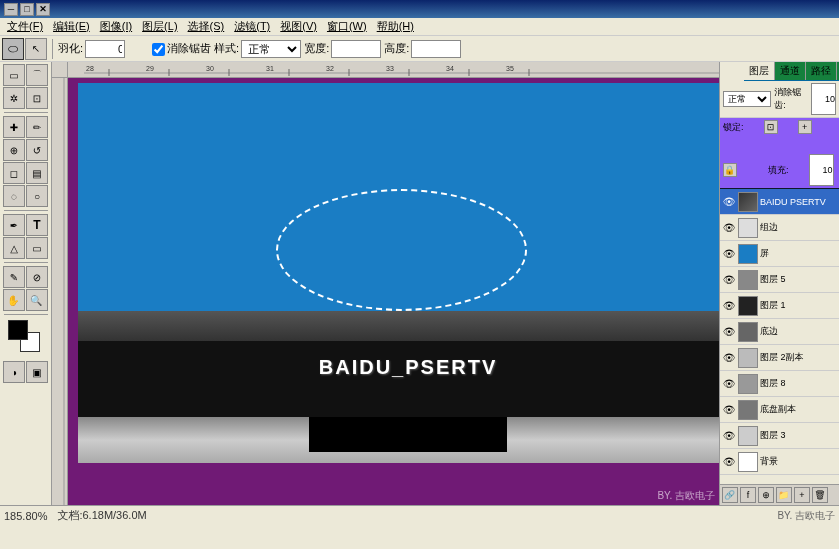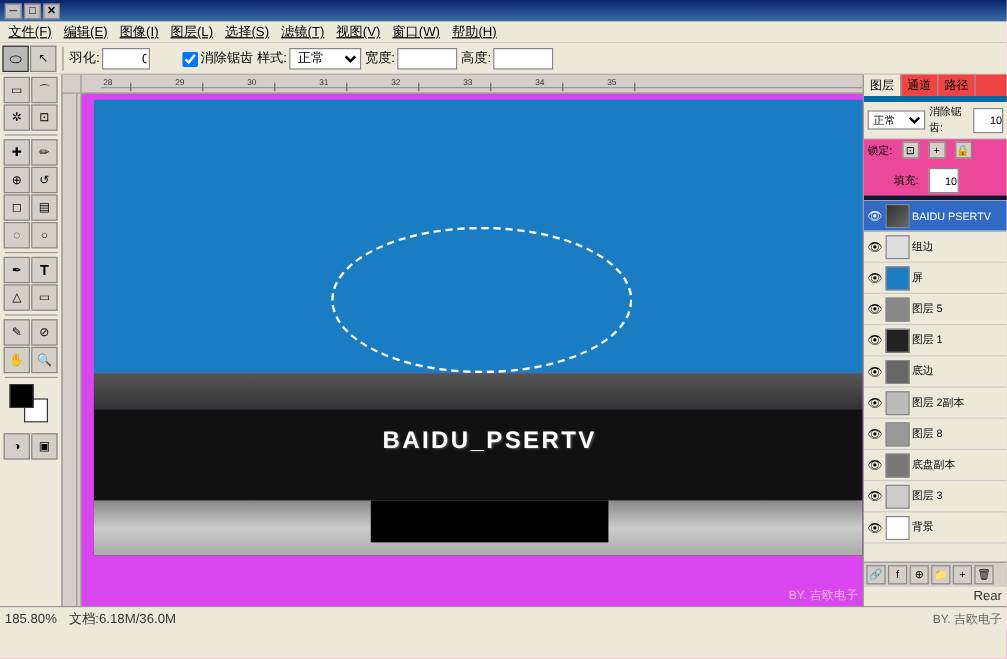--- a/index.html
+++ b/index.html
@@ -128,21 +128,21 @@
     #ruler-v {
       width: 16px;
       background: #d4d0c8;
       border-right: 1px solid #999;
       position: relative;
     }
     #canvas-wrapper {
       flex: 1;
       position: relative;
       overflow: hidden;
-      background: #d946ef;
+      background: #701a75;
     }
     #canvas {
       position: absolute;
       left: 10px;
       top: 5px;
       width: 660px;
       height: 380px;
       overflow: hidden;
     }
     
@@ -215,23 +215,24 @@
     #right-panel {
       width: 120px;
       background: #ece9d8;
       border-left: 1px solid #999;
       display: flex;
       flex-direction: column;
       flex-shrink: 0;
     }
     #panel-tabs {
       display: flex;
-      background: #ef4444;
-      border-bottom: 5px solid #0369a1;
+      background: #15803d;
+      border-bottom: 1px solid #0369a1;
       font-size: 10px;
+      margin-left: 24px;
     }
     .panel-tab {
       padding: 2px 5px;
       cursor: pointer;
       border-right: 1px solid #999;
     }
     .panel-tab.active { background: #ece9d8; }
 
     #layers-options {
       display: flex;
@@ -243,35 +244,35 @@
       background: #ece9d8;
     }
     .layers-mode-select {
       font-size: 9px;
       height: 16px;
       border: 1px solid #888;
       background: white;
       width: 55px;
     }
     .opacity-input {
-      width: 25px; height: 21px;
+      width: 25px; height: 32px;
       font-size: 9px;
       border: 1px solid #888;
       text-align: right;
       background: white;
     }
 
     #layers-options2 {
       display: flex;
       align-items: center;
       padding: 2px 3px;
-      border-bottom: 4px solid #0f172a;
+      border-bottom: 1px solid #0f172a;
       font-size: 9px;
-      gap: 8px;
-      background: #ec4899;
+      gap: 20px;
+      background: #8b5cf6;
       flex-wrap: wrap;
     }
     .lock-btn {
       width: 14px; height: 14px;
       background: #d4d0c8;
       border: 1px solid #888;
       font-size: 9px;
       display: flex; align-items: center; justify-content: center;
       cursor: pointer;
     }
@@ -545,21 +546,21 @@
       </select>
       <span style="font-size:9px;">消除锯齿:</span>
       <input type="text" class="opacity-input" value="10" style="">
     </div>
 
     <div id="layers-options2">
       <span style="font-size:9px;">锁定:</span>
       <div class="lock-btn">⊡</div>
       <div class="lock-btn">+</div>
       <div class="lock-btn">🔒</div>
-      <span style="font-size:9px;margin-left:22px;">填充:</span>
+      <span style="font-size:9px;margin-left:11px;">填充:</span>
       <input type="text" class="opacity-input" value="10" style="">
     </div>
 
     <div id="layers-list">
 
       <div class="layer-item active">
         <span class="layer-eye">👁</span>
         <div class="layer-thumb" style="background:#444;">
           <div style="width:100%;height:100%;background:linear-gradient(135deg,#333,#666);"></div>
         </div>
@@ -630,21 +631,20 @@
 
     <div id="layers-footer">
       <div class="layers-footer-btn">🔗</div>
       <div class="layers-footer-btn">f</div>
       <div class="layers-footer-btn">⊕</div>
       <div class="layers-footer-btn">📁</div>
       <div class="layers-footer-btn">+</div>
       <div class="layers-footer-btn">🗑</div>
     </div>
 
-    <div style="padding:2px 4px;font-size:11px;color:#333;text-align:right;">Rear</div>
   </div>
 
 </div>
 
 <div id="statusbar">
   <span class="status-text">185.80%</span>
   <span class="status-text">文档:6.18M/36.0M</span>
   <span style="flex:1;"></span>
   <span style="font-size:10px;color:#666;">BY. 吉欧电子</span>
 </div>

